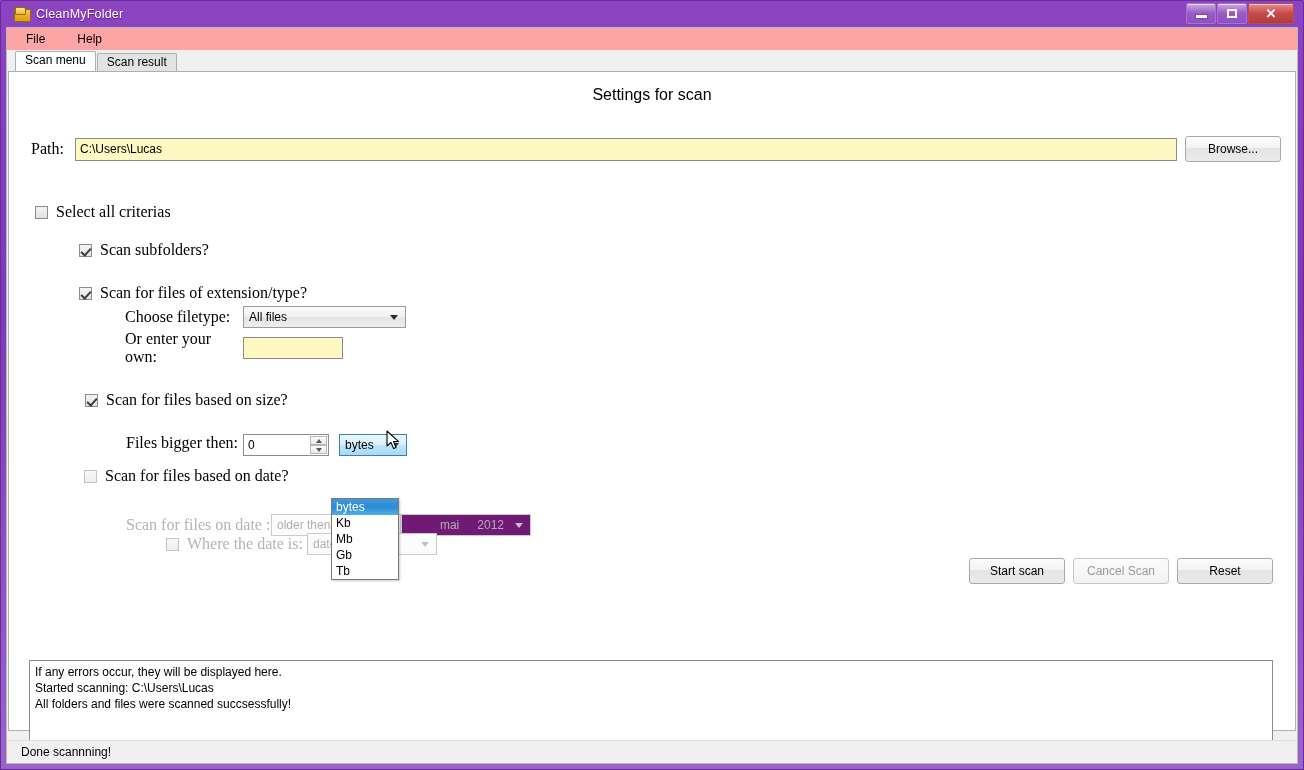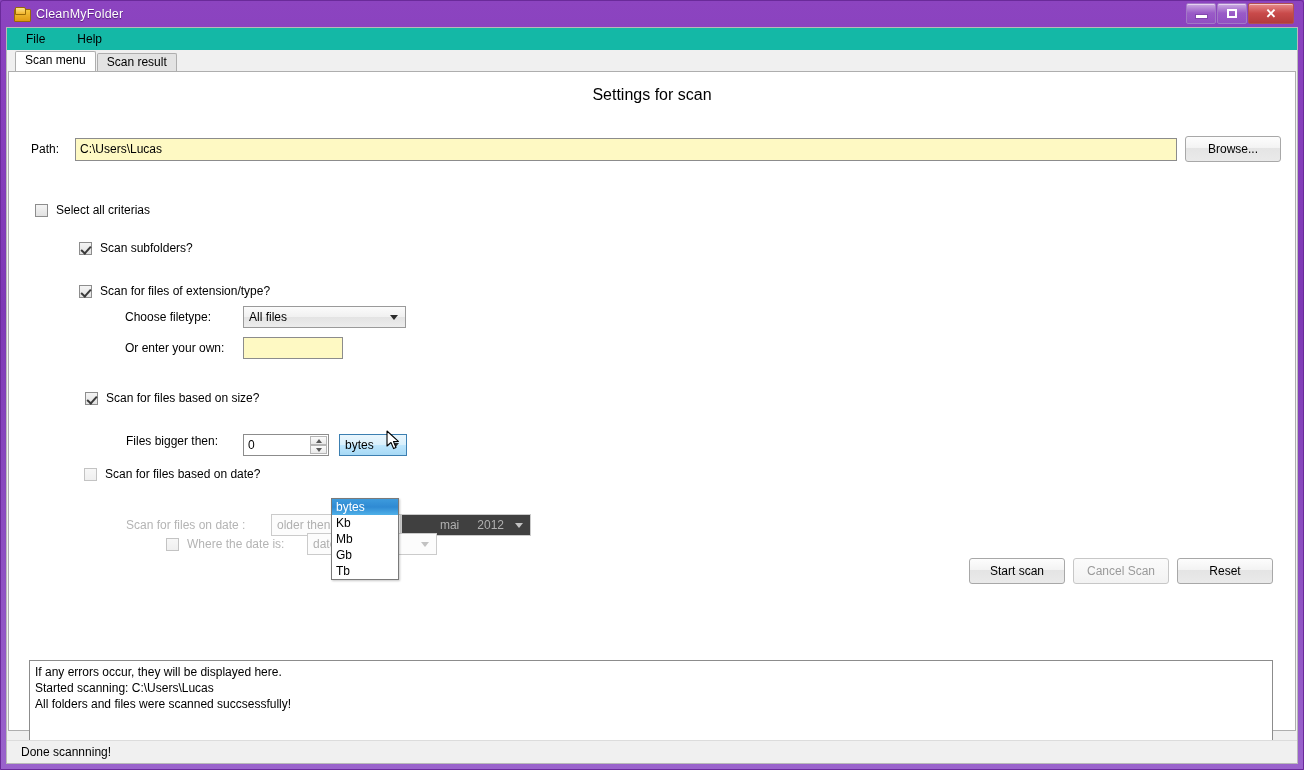--- a/index.html
+++ b/index.html
@@ -101,21 +101,21 @@
     background: #f0f0f0;
     border: 1px solid #b9b9b9;
     height: 737px;
     box-sizing: border-box;
     overflow: hidden;
   }
 
   
   .menubar {
     height: 22px;
-    background: #14b8a6;
+    background: #fca5a5;
     display: flex;
     align-items: center;
     padding-left: 16px;
     gap: 26px;
     border-bottom: 1px solid #f0f0f0;
   }
   .menu-item {
     font-size: 12px;
     color: #000;
     padding: 2px 3px;
@@ -170,21 +170,21 @@
   }
 
   
   .path-row {
     position: absolute;
     left: 22px; top: 64px;
     right: 14px;
     display: flex;
     align-items: center;
   }
-  .lbl { font-size: 12px; color: #000; }
+  .lbl { font-size: 16px; color: #000; font-family: Liberation Serif, serif; }
   .path-label { width: 44px; }
   .text-input {
     font-family: "Liberation Sans", sans-serif;
     font-size: 12px;
     padding: 3px 4px;
     border: 1px solid #8c8c8c;
     background: #fef9c3;
     color: #000;
     box-sizing: border-box;
     outline: none;
@@ -314,21 +314,21 @@
     box-sizing: border-box;
   }
   .tri-up { width:0;height:0;border-left:3px solid transparent;border-right:3px solid transparent;border-bottom:4px solid #595959;}
   .tri-dn { width:0;height:0;border-left:3px solid transparent;border-right:3px solid transparent;border-top:4px solid #595959;}
 
   
   .datepick {
     position: relative;
     height: 22px;
     border: 1px solid #cbcbcb;
-    background: #404040;
+    background: #701a75;
     box-sizing: border-box;
     display: flex;
     align-items: center;
     font-size: 12px;
     color: #b0b0b0;
     padding: 0 6px;
     gap: 18px;
     justify-content: flex-end;
     padding-right: 26px;
   }

